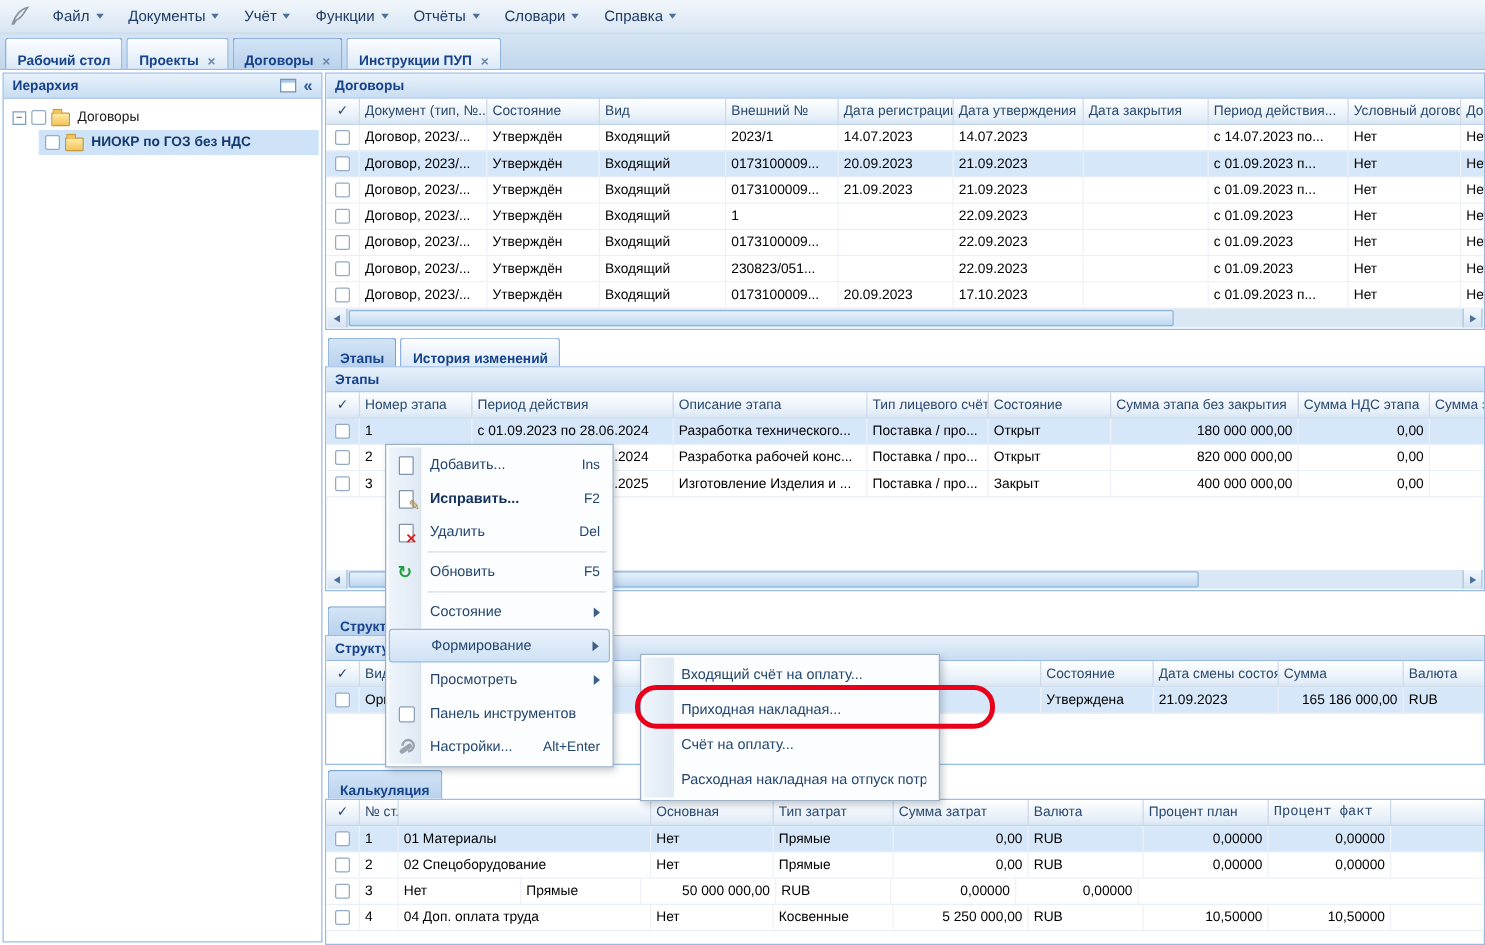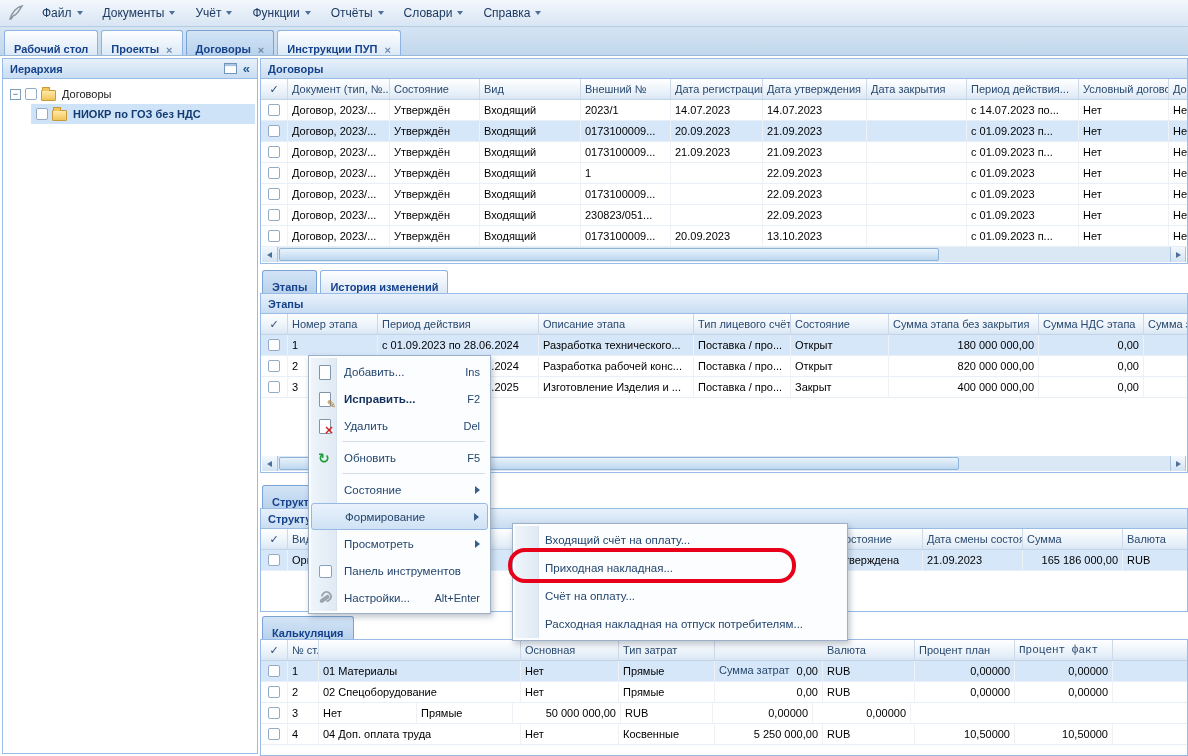--- a/index.html
+++ b/index.html
@@ -87,21 +87,21 @@
   .mi-page::before,.mi-page-plus::before,.mi-page-edit::before,.mi-page-delete::before{content:"";position:absolute;left:2px;top:1px;width:10px;height:13px;background:#fff;border:1px solid #8095aa;border-radius:1px}
   .mi-page-plus::after{content:"+";position:absolute;right:-2px;bottom:-3px;color:#1f9d38;font-weight:bold;font-size:11px;line-height:11px}
   .mi-page-edit::after{content:"\270E";position:absolute;right:-3px;bottom:-3px;color:#a97b28;font-size:11px;line-height:11px}
   .mi-page-delete::after{content:"\00D7";position:absolute;right:-1px;bottom:-2px;color:#d21f1f;font-weight:bold;font-size:12px;line-height:12px}
   .mi-refresh::before{content:"\21BB";position:absolute;left:1px;top:0;color:#1f9d38;font-weight:bold;font-size:14px;line-height:16px}
   .mi-exchange::before{content:"\21C4";position:absolute;left:1px;top:0;color:#1f9d38;font-weight:bold;font-size:13px;line-height:16px}
   .mi-checkbox::before{content:"";position:absolute;left:2px;top:2px;width:11px;height:11px;border:1px solid #8aa0b8;background:#fff;border-radius:2px}
   .mi-wrench::before{content:"";position:absolute;left:2px;top:7px;width:11px;height:3.5px;background:#9aa4ae;border-radius:2px;transform:rotate(-35deg)}
   .mi-wrench::after{content:"";position:absolute;right:1px;top:1px;width:7px;height:7px;border:2.5px solid #9aa4ae;border-radius:50%;border-bottom-color:transparent;transform:rotate(45deg)}
 
-  .submenu{position:absolute;left:512px;top:523px;width:336px;background:#fbfdff;border:1px solid #9cb0c8;box-shadow:2px 3px 6px rgba(70,85,105,.35);padding:2px;z-index:51}
+  .submenu{position:absolute;left:512px;top:523px;width:240px;background:#fbfdff;border:1px solid #9cb0c8;box-shadow:2px 3px 6px rgba(70,85,105,.35);padding:2px;z-index:51}
   .submenu::before{content:"";position:absolute;left:2px;top:2px;bottom:2px;width:23px;background:linear-gradient(to right,#eef4fa,#e0eaf4);border-right:1px solid #d7e2ee}
   .submenu .menu-item{height:28px;padding-left:30px}
 
   
   .annotation{position:absolute;left:508px;top:548px;width:288px;height:35px;border:4px solid #e8001a;border-radius:17px;z-index:60;pointer-events:none}
 </style>
 </head>
 <body>
 
 <div id="app">
@@ -295,21 +295,21 @@
         </div>
         <div class="t-row">
           <div class="t-cell t-check" style="width: 27px;">
             <span class="cbx"></span>
           </div>
           <div class="t-cell" style="width: 102px;">Договор, 2023/...</div>
           <div class="t-cell" style="width: 90px;">Утверждён</div>
           <div class="t-cell" style="width: 101px;">Входящий</div>
           <div class="t-cell" style="width: 90px;">0173100009...</div>
           <div class="t-cell" style="width: 92px;">20.09.2023</div>
-          <div class="t-cell" style="width: 104px;">13.10.2023</div>
+          <div class="t-cell" style="width: 104px;">17.10.2023</div>
           <div class="t-cell" style="width: 100px;"></div>
           <div class="t-cell" style="width: 112px;">с 01.09.2023 п...</div>
           <div class="t-cell" style="width: 90px;">Нет</div>
           <div class="t-cell" style="width: 44px;">Нет</div>
         </div>
       </div>
     <div class="hscroll">
       <div class="hs-btn">
           <span class="tri-l"></span>
         </div>
@@ -437,21 +437,21 @@
     </div>
 
   <div class="panel calc-panel">
     <div class="tablewrap">
         <div class="t-hdr">
           <div class="t-cell t-check-h" style="width: 27px;">✓</div>
           <div class="t-cell" style="width: 31px;">№ ст...</div>
           <div class="t-cell" style="width: 202px;"></div>
           <div class="t-cell" style="width: 98px;">Основная</div>
           <div class="t-cell" style="width: 96px;">Тип затрат</div>
-          <div class="t-cell" style="width: 108px; margin-top: 20px;">Сумма затрат</div>
+          <div class="t-cell" style="width: 108px;">Сумма затрат</div>
           <div class="t-cell" style="width: 92px;">Валюта</div>
           <div class="t-cell" style="width: 100px;">Процент план</div>
           <div class="t-cell" style="width: 98px; font-family: Liberation Mono, monospace;">Процент факт</div>
         </div>
         <div class="t-row sel">
           <div class="t-cell t-check" style="width: 27px;">
             <span class="cbx"></span>
           </div>
           <div class="t-cell" style="width: 31px;">1</div>
           <div class="t-cell" style="width: 202px;">01 Материалы</div>

